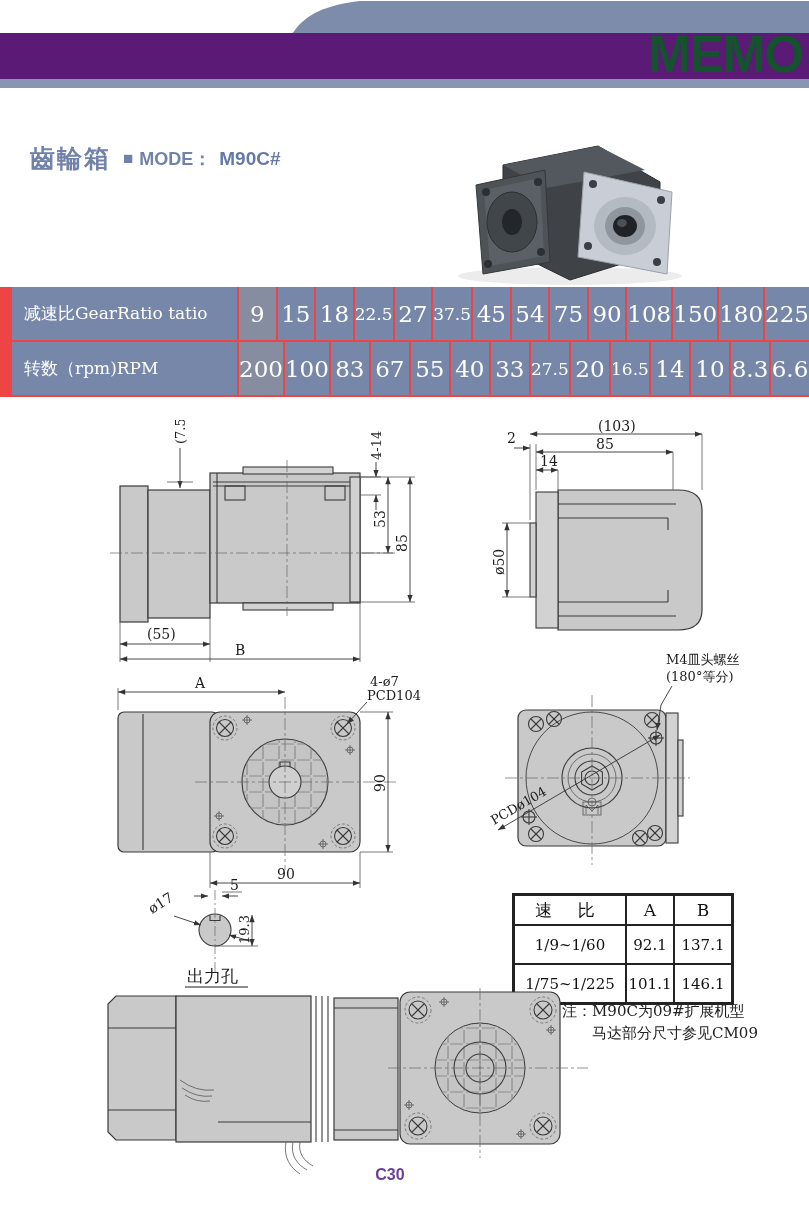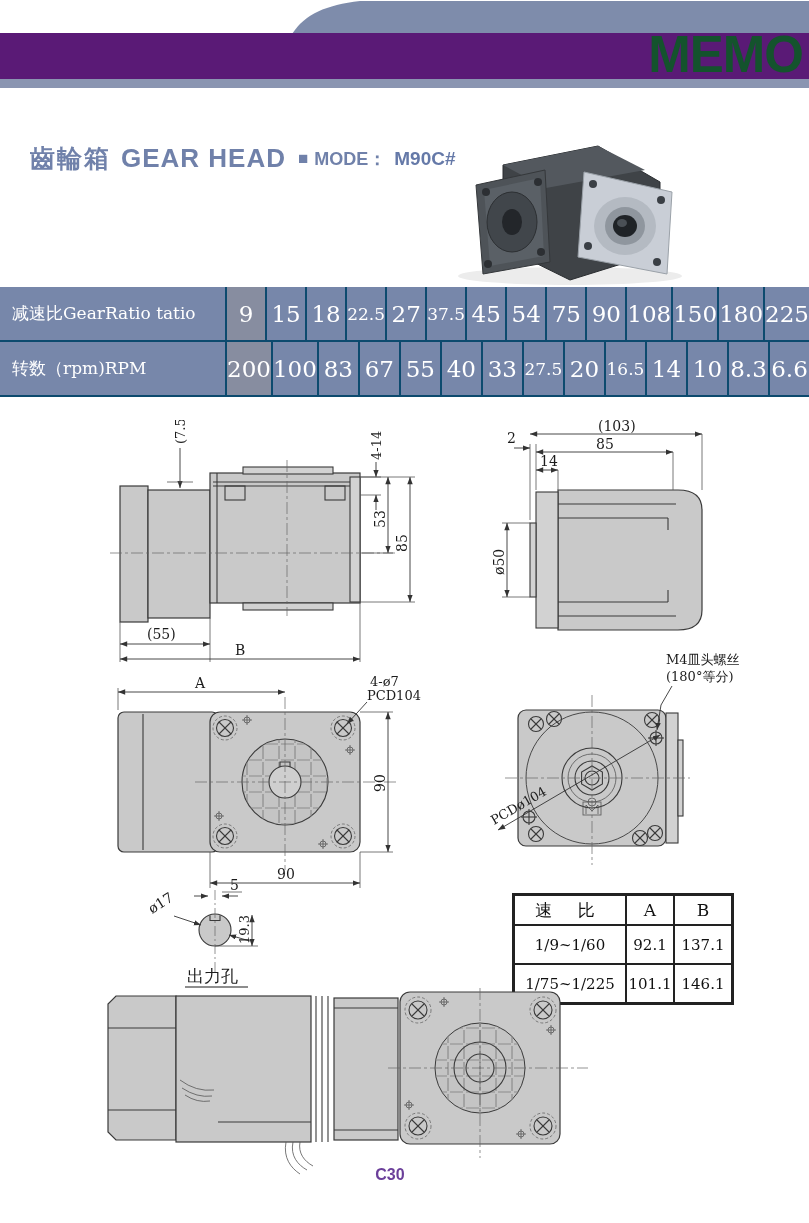--- a/index.html
+++ b/index.html
@@ -20,21 +20,21 @@
   .title .cn { font-size:25px; font-weight:700; letter-spacing:2px; }
   .title .en { font-size:26px; font-weight:700; letter-spacing:1px; margin-left:10px; }
   .title .sq { font-size:17px; margin-left:12px; }
   .title .mode { font-size:18px; font-weight:600; margin-left:6px; }
   .title .model { font-size:19px; font-weight:800; margin-left:8px; color:#6579a8; }
 
   
   .photo { position:absolute; left:448px; top:130px; width:248px; height:158px; }
 
   
-  .rtable { position:absolute; left:0; top:287px; width:809px; background:#0c4a6e; }
+  .rtable { position:absolute; left:0; top:287px; width:809px; background:#ef4444;padding-left:12px; }
   .rrow { display:flex; height:53px; margin-bottom:2px; }
   .rlabel { width:225px; background:#7787aa; color:#fff; display:flex; align-items:center;
             padding-left:12px; font-family:"DejaVu Serif", serif; font-size:17px; }
   .rcell { flex:1; background:#7787aa; color:#fff; display:flex; align-items:center; justify-content:center;
            font-family:"DejaVu Serif", serif; font-size:23px; margin-left:2px; }
   .rcell.first { background:#878da0; }
 
   
   svg text { font-family:"DejaVu Serif", serif; fill:#1c1c1c; }
   .oln { fill:#c9c9c9; stroke:#3a3a3a; stroke-width:1.2; }
@@ -74,21 +74,20 @@
 
   <svg class="hdr-wedge" viewBox="0 0 809 34">
     <path d="M292,34 C305,14 326,5 360,1 L809,1 L809,34 Z" fill="#7e8cab"></path>
   </svg>
   <div class="hdr-band"></div>
   <div class="hdr-memo">MEMO</div>
   <div class="hdr-strip"></div>
 
   <div class="title">
     <span class="cn">齒輪箱</span>
-    <span class="en">GEAR HEAD</span>
     <span class="sq">■</span>
     <span class="mode">MODE：</span>
     <span class="model">M90C#</span>
   </div>
 
   <svg class="photo" viewBox="0 0 248 158">
     <ellipse cx="122" cy="146" rx="112" ry="9" fill="#ececec"></ellipse>
     <polygon points="55,35 150,16 212,52 212,122 122,150 55,117" fill="#3f4347" stroke="#2a2d30" stroke-width="1"></polygon>
     <polygon points="55,35 150,16 197,40 98,58" fill="#53585e"></polygon>
     <polygon points="28,55 97,40 102,132 35,144" fill="#4e5358" stroke="#35383b" stroke-width="1"></polygon>
@@ -446,20 +445,24 @@
       <div class="stcell stc2">92.1</div>
       <div class="stcell stc3">137.1</div>
     </div>
     <div class="strow stdata">
       <div class="stcell stc1">1/75~1/225</div>
       <div class="stcell stc2">101.1</div>
       <div class="stcell stc3">146.1</div>
     </div>
   </div>
 
+  <div class="note">
+    <div>注：M90C为09#扩展机型</div>
+    <div class="l2">马达部分尺寸参见CM09</div>
+  </div>
 
   <svg class="dwg" style="left:88px; top:988px;" width="510" height="195" viewBox="0 0 510 195">
     <defs>
       <pattern id="hatch2" width="16" height="16" patternUnits="userSpaceOnUse">
         <path d="M0 8 H16 M8 0 V16" stroke="#8c8c8c" stroke-width="1.2" stroke-dasharray="7 3" fill="none"></path>
       </pattern>
     </defs>
     <path class="oln" d="M28,8 L88,8 L88,152 L28,152 L20,144 L20,16 Z"></path>
     <line class="ln" x1="20" y1="40" x2="88" y2="40"></line>
     <line class="ln" x1="20" y1="122" x2="88" y2="122"></line>

